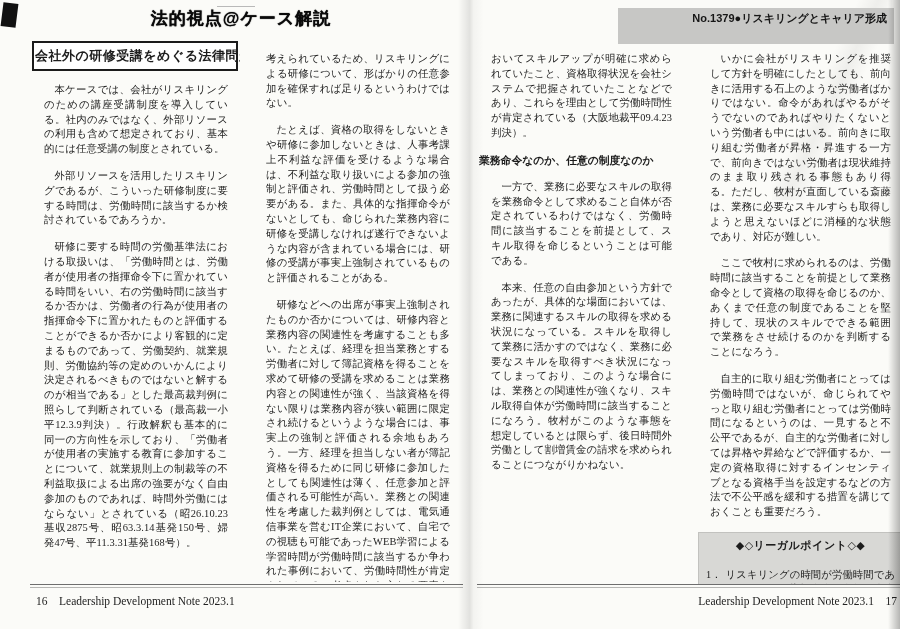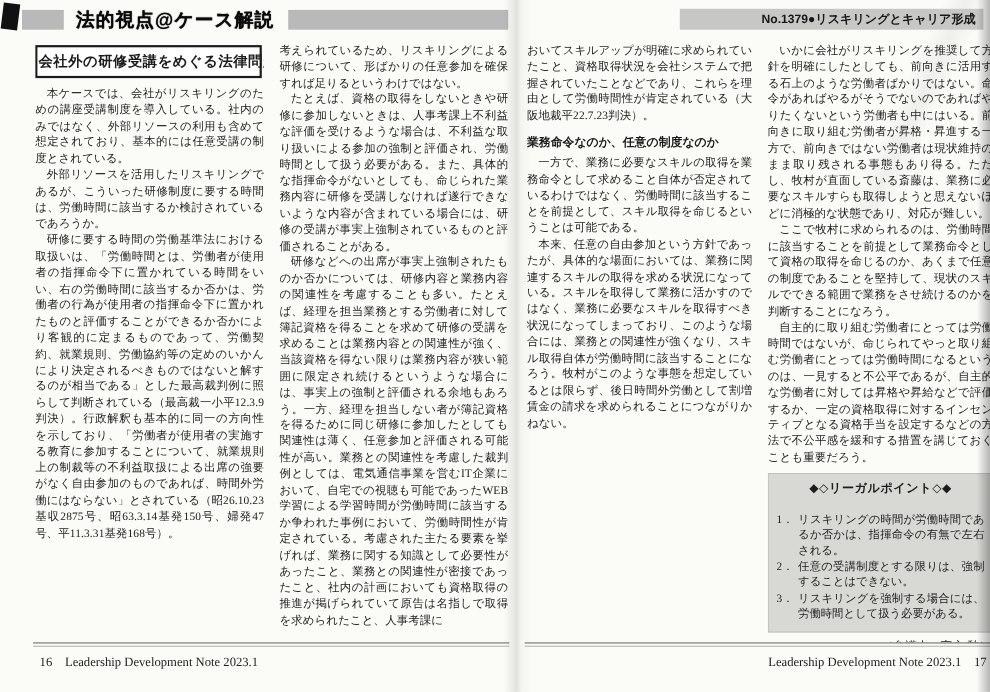--- a/index.html
+++ b/index.html
@@ -12,31 +12,31 @@
   
   .corner-mark{position:absolute;left:2px;top:3px;width:15px;height:24px;background:#111;transform:rotate(7deg);}
   .gutter-shadow{position:absolute;left:458px;top:0;width:26px;height:629px;
     background:linear-gradient(to right,rgba(0,0,0,0),rgba(0,0,0,0.10) 45%,rgba(0,0,0,0.03) 60%,rgba(0,0,0,0));}
   .right-edge{position:absolute;right:0;top:0;width:12px;height:629px;
     background:linear-gradient(to right,rgba(0,0,0,0),rgba(0,0,0,0.28));}
   .top-right-streak{position:absolute;right:8px;top:0;width:120px;height:200px;
     background:linear-gradient(115deg,rgba(0,0,0,0) 40%,rgba(0,0,0,0.05) 50%,rgba(0,0,0,0) 60%);}
 
   
-  .banner-left{position:absolute;left:20px;top:6px;width:442px;height:24px;display:flex;align-items:center;}
+  .banner-left{position:absolute;left:20px;top:6px;width:442px;height:24px;display:flex;align-items:center;flex-direction:column;}
   .banner-bar{height:18px;background:#b9b9b9;}
   .banner-bar.lead{width:38px;margin-right:11px;}
   .banner-bar.tail{flex:1;margin-left:13px;}
   .banner-title{
     font-family:"Liberation Sans","DejaVu Sans",sans-serif;
     font-weight:900;font-size:17px;letter-spacing:1px;color:#0a0a0a;white-space:nowrap;
     text-shadow:0 0 1px #000;
   }
   .banner-right{
-    position:absolute;left:618px;top:8px;width:276px;height:19px;background:#c7c7c5;
+    position:absolute;left:618px;top:8px;width:276px;height:36px;background:#c7c7c5;
     font-family:"Liberation Sans","DejaVu Sans",sans-serif;font-size:11px;font-weight:600;
     line-height:21px;text-align:right;padding-right:7px;box-sizing:border-box;color:#161616;white-space:nowrap;
   }
 
   
   .page-cols{position:absolute;top:40px;display:flex;overflow:hidden;}
   #leftpage{left:32px;width:431px;height:542px;gap:14px;}
   #rightpage{left:479px;width:425px;height:544px;gap:14px;}
   .col{flex:none;overflow:hidden;}
   #leftpage .col{width:208px;}
@@ -46,21 +46,21 @@
     border:2px solid #1b1b1b;background:#fff;
     font-weight:bold;font-size:13px;text-align:center;
     padding:4px 1px;margin:1px 2px 8px 0;letter-spacing:0.5px;white-space:nowrap;
   }
   .subhead{
     font-family:"Liberation Sans","DejaVu Sans",sans-serif;
     font-weight:bold;font-size:10.8px;line-height:15px;margin:9px 0 4px 0;
   }
   .col > .subhead:first-child, .boxed-title + div > .subhead:first-child{margin-top:0;}
   .para{
-    font-size:10.4px;line-height:14.8px;text-align:justify;margin:0;
+    font-size:10.4px;line-height:14.8px;text-align:justify;margin:12px;
     text-indent:1em;letter-spacing:0.1px;
   }
   .para.noindent{text-indent:0;}
 
   
   .legal-box{
     margin-top:5px;background:#d8d8d5;border:1px solid #c2c2bf;
     padding:5px 7px 7px 7px;
   }
   .legal-title{
@@ -108,21 +108,21 @@
         <div class="para noindent">考えられているため、リスキリングによる研修について、形ばかりの任意参加を確保すれば足りるというわけではない。</div>
         <div class="para">たとえば、資格の取得をしないときや研修に参加しないときは、人事考課上不利益な評価を受けるような場合は、不利益な取り扱いによる参加の強制と評価され、労働時間として扱う必要がある。また、具体的な指揮命令がないとしても、命じられた業務内容に研修を受講しなければ遂行できないような内容が含まれている場合には、研修の受講が事実上強制されているものと評価されることがある。</div>
         <div class="para">研修などへの出席が事実上強制されたものか否かについては、研修内容と業務内容の関連性を考慮することも多い。たとえば、経理を担当業務とする労働者に対して簿記資格を得ることを求めて研修の受講を求めることは業務内容との関連性が強く、当該資格を得ない限りは業務内容が狭い範囲に限定され続けるというような場合には、事実上の強制と評価される余地もあろう。一方、経理を担当しない者が簿記資格を得るために同じ研修に参加したとしても関連性は薄く、任意参加と評価される可能性が高い。業務との関連性を考慮した裁判例としては、電気通信事業を営むIT企業において、自宅での視聴も可能であったWEB学習による学習時間が労働時間に該当するか争われた事例において、労働時間性が肯定されている。考慮された主たる要素を挙げれば、業務に関する知識として必要性があったこと、業務との関連性が密接であったこと、社内の計画においても資格取得の推進が掲げられていて原告は名指しで取得を求められたこと、人事考課に</div>
       </div>
   </div>
 </div>
 
 <div id="rightpage" class="page-cols">
   <div class="col">
     <div>
-        <div class="para noindent">おいてスキルアップが明確に求められていたこと、資格取得状況を会社システムで把握されていたことなどであり、これらを理由として労働時間性が肯定されている（大阪地裁平22.7.23判決）。</div>
+        <div class="para noindent">おいてスキルアップが明確に求められていたこと、資格取得状況を会社システムで把握されていたことなどであり、これらを理由として労働時間性が肯定されている（大阪地裁平09.4.23判決）。</div>
         <div class="subhead">業務命令なのか、任意の制度なのか</div>
         <div class="para">一方で、業務に必要なスキルの取得を業務命令として求めること自体が否定されているわけではなく、労働時間に該当することを前提として、スキル取得を命じるということは可能である。</div>
         <div class="para">本来、任意の自由参加という方針であったが、具体的な場面においては、業務に関連するスキルの取得を求める状況になっている。スキルを取得して業務に活かすのではなく、業務に必要なスキルを取得すべき状況になってしまっており、このような場合には、業務との関連性が強くなり、スキル取得自体が労働時間に該当することになろう。牧村がこのような事態を想定しているとは限らず、後日時間外労働として割増賃金の請求を求められることにつながりかねない。</div>
       </div>
   </div>
   <div class="col">
     <div>
         <div class="para">いかに会社がリスキリングを推奨して方針を明確にしたとしても、前向きに活用する石上のような労働者ばかりではない。命令があればやるがそうでないのであればやりたくないという労働者も中にはいる。前向きに取り組む労働者が昇格・昇進する一方で、前向きではない労働者は現状維持のまま取り残される事態もあり得る。ただし、牧村が直面している斎藤は、業務に必要なスキルすらも取得しようと思えないほどに消極的な状態であり、対応が難しい。</div>
         <div class="para">ここで牧村に求められるのは、労働時間に該当することを前提として業務命令として資格の取得を命じるのか、あくまで任意の制度であることを堅持して、現状のスキルでできる範囲で業務をさせ続けるのかを判断することになろう。</div>
         <div class="para">自主的に取り組む労働者にとっては労働時間ではないが、命じられてやっと取り組む労働者にとっては労働時間になるというのは、一見すると不公平であるが、自主的な労働者に対しては昇格や昇給などで評価するか、一定の資格取得に対するインセンティブとなる資格手当を設定するなどの方法で不公平感を緩和する措置を講じておくことも重要だろう。</div>

